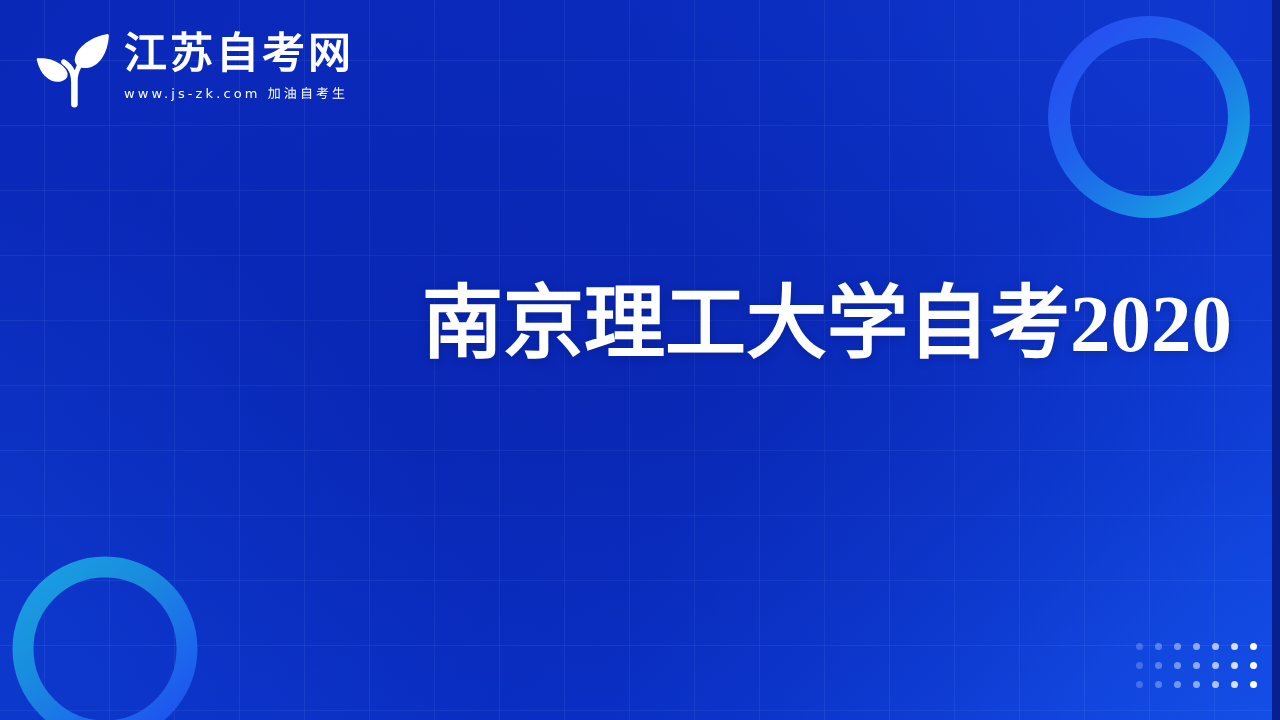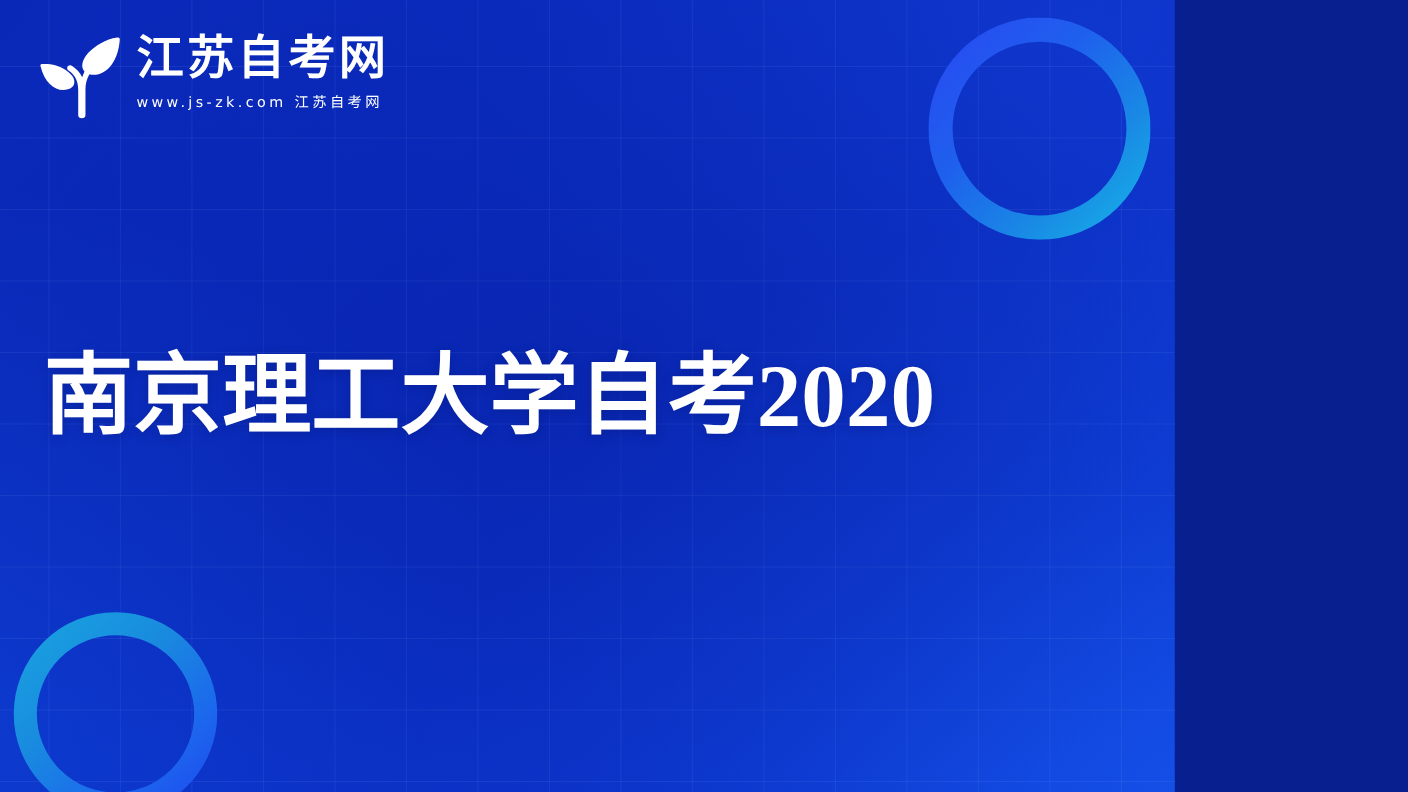--- a/index.html
+++ b/index.html
@@ -3,21 +3,21 @@
 <meta charset="utf-8">
 <title>江苏自考网 - 南京理工大学自考2020年11月毕业证书申请时间</title>
 <style>
   html, body {
     margin: 0;
     padding: 0;
     background: #081f8f;
   }
   #stage {
     position: relative;
-    width: 1068px;
+    width: 1272px;
     height: 720px;
     overflow: hidden;
     background-color: #0a2cc0;
     font-family: "Liberation Sans", "DejaVu Sans", sans-serif;
     -webkit-font-smoothing: antialiased;
   }
 
   
   .bg-base {
     position: absolute;
@@ -106,23 +106,22 @@
     white-space: nowrap;
     font-family: "DejaVu Sans", "Liberation Sans", sans-serif;
   }
 
   
   #headline {
     position: absolute;
     left: 0;
     right: 0;
     top: 278px;
-    text-align: left;
+    text-align: right;
     padding: 0 40px;
-    margin-top: 36px;
   }
   #headline .line {
     display: block;
     color: #ffffff;
     font-family: "Liberation Serif", "DejaVu Serif", serif;
     font-weight: 700;
     font-size: 81px;
     line-height: 92px;
     letter-spacing: 0px;
     white-space: nowrap;
@@ -198,21 +197,21 @@
           <path d="M38.4 77.5c-2.0 0-3.3-1.1-3.3-3.0V52.0c0-8.4-3.0-13.9-8.6-17.6-1.5-1.0-1.9-2.6-1.0-3.9.9-1.3 2.6-1.5 4.1-.6 4.2 2.7 7.2 6.2 9.1 10.3 2.1-6.6 6.4-12.2 12.6-16.9 1.5-1.1 3.2-.9 4.1.4.9 1.3.5 2.9-1.0 4.1-8.0 6.1-12.7 13.4-12.7 23.9v22.8c0 1.9-1.3 3.0-3.3 3.0z"></path>
 
           <path d="M70.6 4.2c1.2-.6 2.4.3 2.3 1.7-.6 8.9-2.9 16.4-7.0 22.3-4.8 6.9-11.3 10.4-18.5 9.8-3.6-.3-6.2-1.8-7.6-4.3-1.5-2.6-1.4-5.8.2-9.3 2.6-5.6 8.1-10.9 15.7-15.1 4.6-2.5 9.5-4.3 14.9-5.1z"></path>
 
           <path d="M2.6 28.2c-1.2-.4-2.1.5-1.8 1.7 1.7 7.1 4.6 12.7 8.7 16.7 4.8 4.7 10.5 6.3 16.3 4.6 2.9-.8 4.8-2.4 5.5-4.6.8-2.3.2-4.9-1.6-7.4-2.9-4.0-8.0-7.3-14.8-9.6-4.0-1.3-8.1-1.5-12.3-1.4z"></path>
         </g>
       </svg>
     </span>
     <span class="brand-text">
       <span id="brand-name">江苏自考网</span>
-      <span id="brand-sub">www.js-zk.com 江苏自考网</span>
+      <span id="brand-sub">www.js-zk.com 加油自考生</span>
     </span>
   </div>
 
   <div id="headline">
     <span class="line">南京理工大学自考2020</span>
   </div>
 
 </div>
 
 </body></html>

